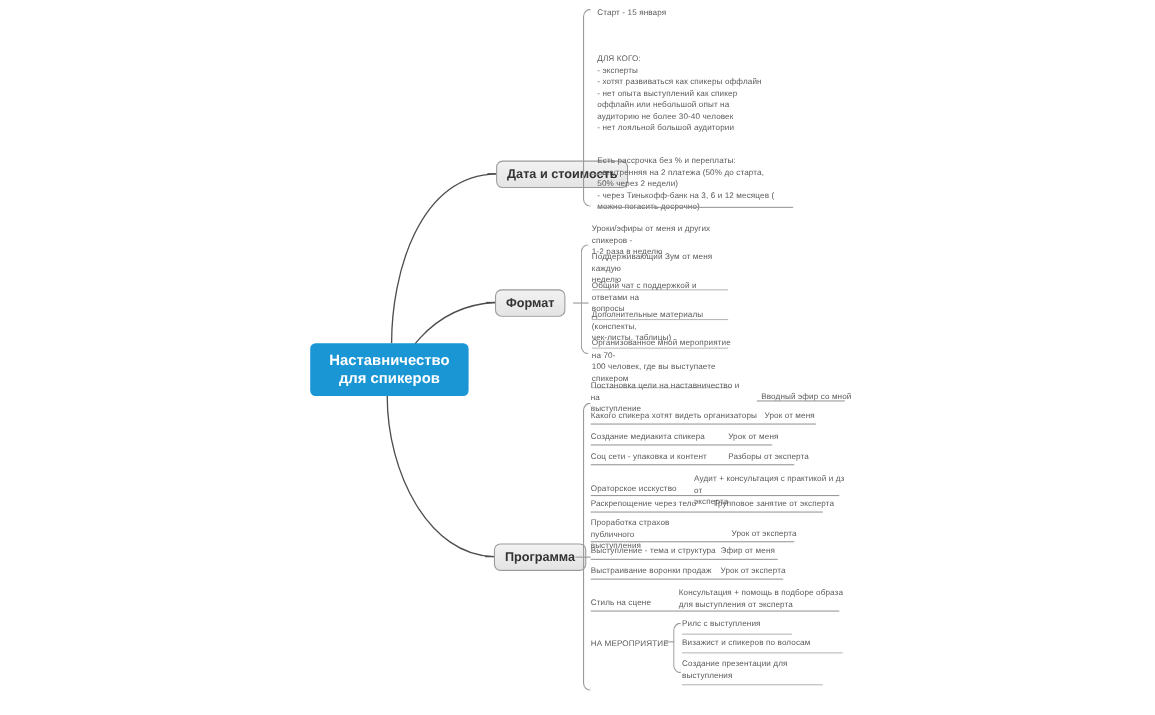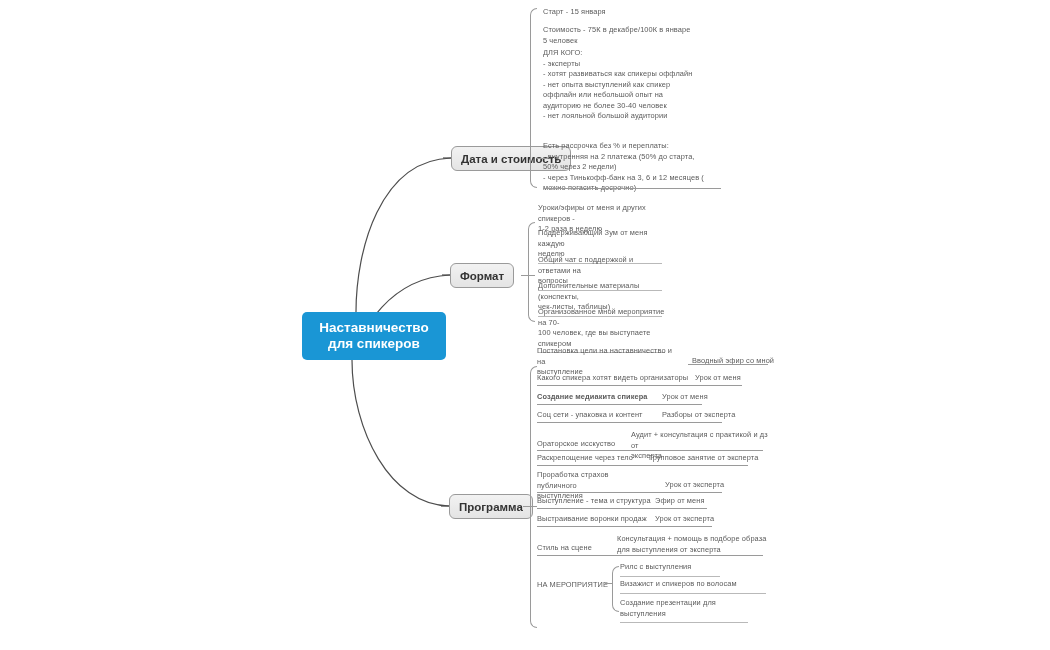--- a/index.html
+++ b/index.html
@@ -18,21 +18,20 @@
     left: 282px; top: 312px;
     width: 144px; height: 48px;
     background: #1a96d5;
     border-radius: 5px;
     color: #ffffff;
     font-size: 13.5px;
     font-weight: bold;
     line-height: 16px;
     display: flex; align-items: center; justify-content: center;
     text-align: center;
-    margin-left: 20px;
   }
   .central span { display: block; }
 
   
   .pill {
     position: absolute;
     background: linear-gradient(#f2f2f2, #e4e4e4);
     border: 1px solid #9a9a9a;
     border-radius: 6px;
     color: #333333;
@@ -98,22 +97,20 @@
       <span>для спикеров</span>
     </div>
   </div>
 
   <div class="pill" id="pill-date">Дата и стоимость</div>
 
   <div class="bracket" style="left:530px; top:8px; height:180px;"></div>
   <div class="stub" style="left:537px; top:158px; width:14px;"></div>
 
   <div class="leaf" style="left:543px; top:7px; width:215px;">Старт - 15 января</div>
-  <div class="leaf" style="left:543px; top:25px; width:215px;">Стоимость - 75К в декабре/100К в январе
-5 человек</div>
   <div class="leaf" style="left:543px; top:48px; width:215px;">ДЛЯ КОГО:
 - эксперты
 - хотят развиваться как спикеры оффлайн
 - нет опыта выступлений как спикер
 оффлайн или небольшой опыт на
 аудиторию не более 30-40 человек
 - нет лояльной большой аудитории</div>
   <div class="leaf" style="left:543px; top:141px; width:180px;">Есть рассрочка без % и переплаты:
 - внутренняя на 2 платежа (50% до старта,
 50% через 2 недели)
@@ -149,21 +146,21 @@
   </div>
   <div class="stub" style="left:688px; top:364px; width:80px;"></div>
 
   <div class="row" style="left:537px; top:373px; width:232px;">
     <div class="leaf lbl" style="width:155px;">Какого спикера хотят видеть организаторы</div>
     <div class="leaf child" style="left:158px; top:0px; width:90px;">Урок от меня</div>
   </div>
   <div class="stub" style="left:537px; top:385px; width:205px;"></div>
 
   <div class="row" style="left:537px; top:392px; width:232px;">
-    <div class="leaf lbl" style="width:120px;font-weight:bold;">Создание медиакита спикера</div>
+    <div class="leaf lbl" style="width:120px;">Создание медиакита спикера</div>
     <div class="leaf child" style="left:125px; top:0px; width:90px;">Урок от меня</div>
   </div>
   <div class="stub" style="left:537px; top:404px; width:165px;"></div>
 
   <div class="row" style="left:537px; top:410px; width:232px;">
     <div class="leaf lbl" style="width:120px;">Соц сети - упаковка и контент</div>
     <div class="leaf child" style="left:125px; top:0px; width:110px;">Разборы от эксперта</div>
   </div>
   <div class="stub" style="left:537px; top:422px; width:185px;"></div>
 

